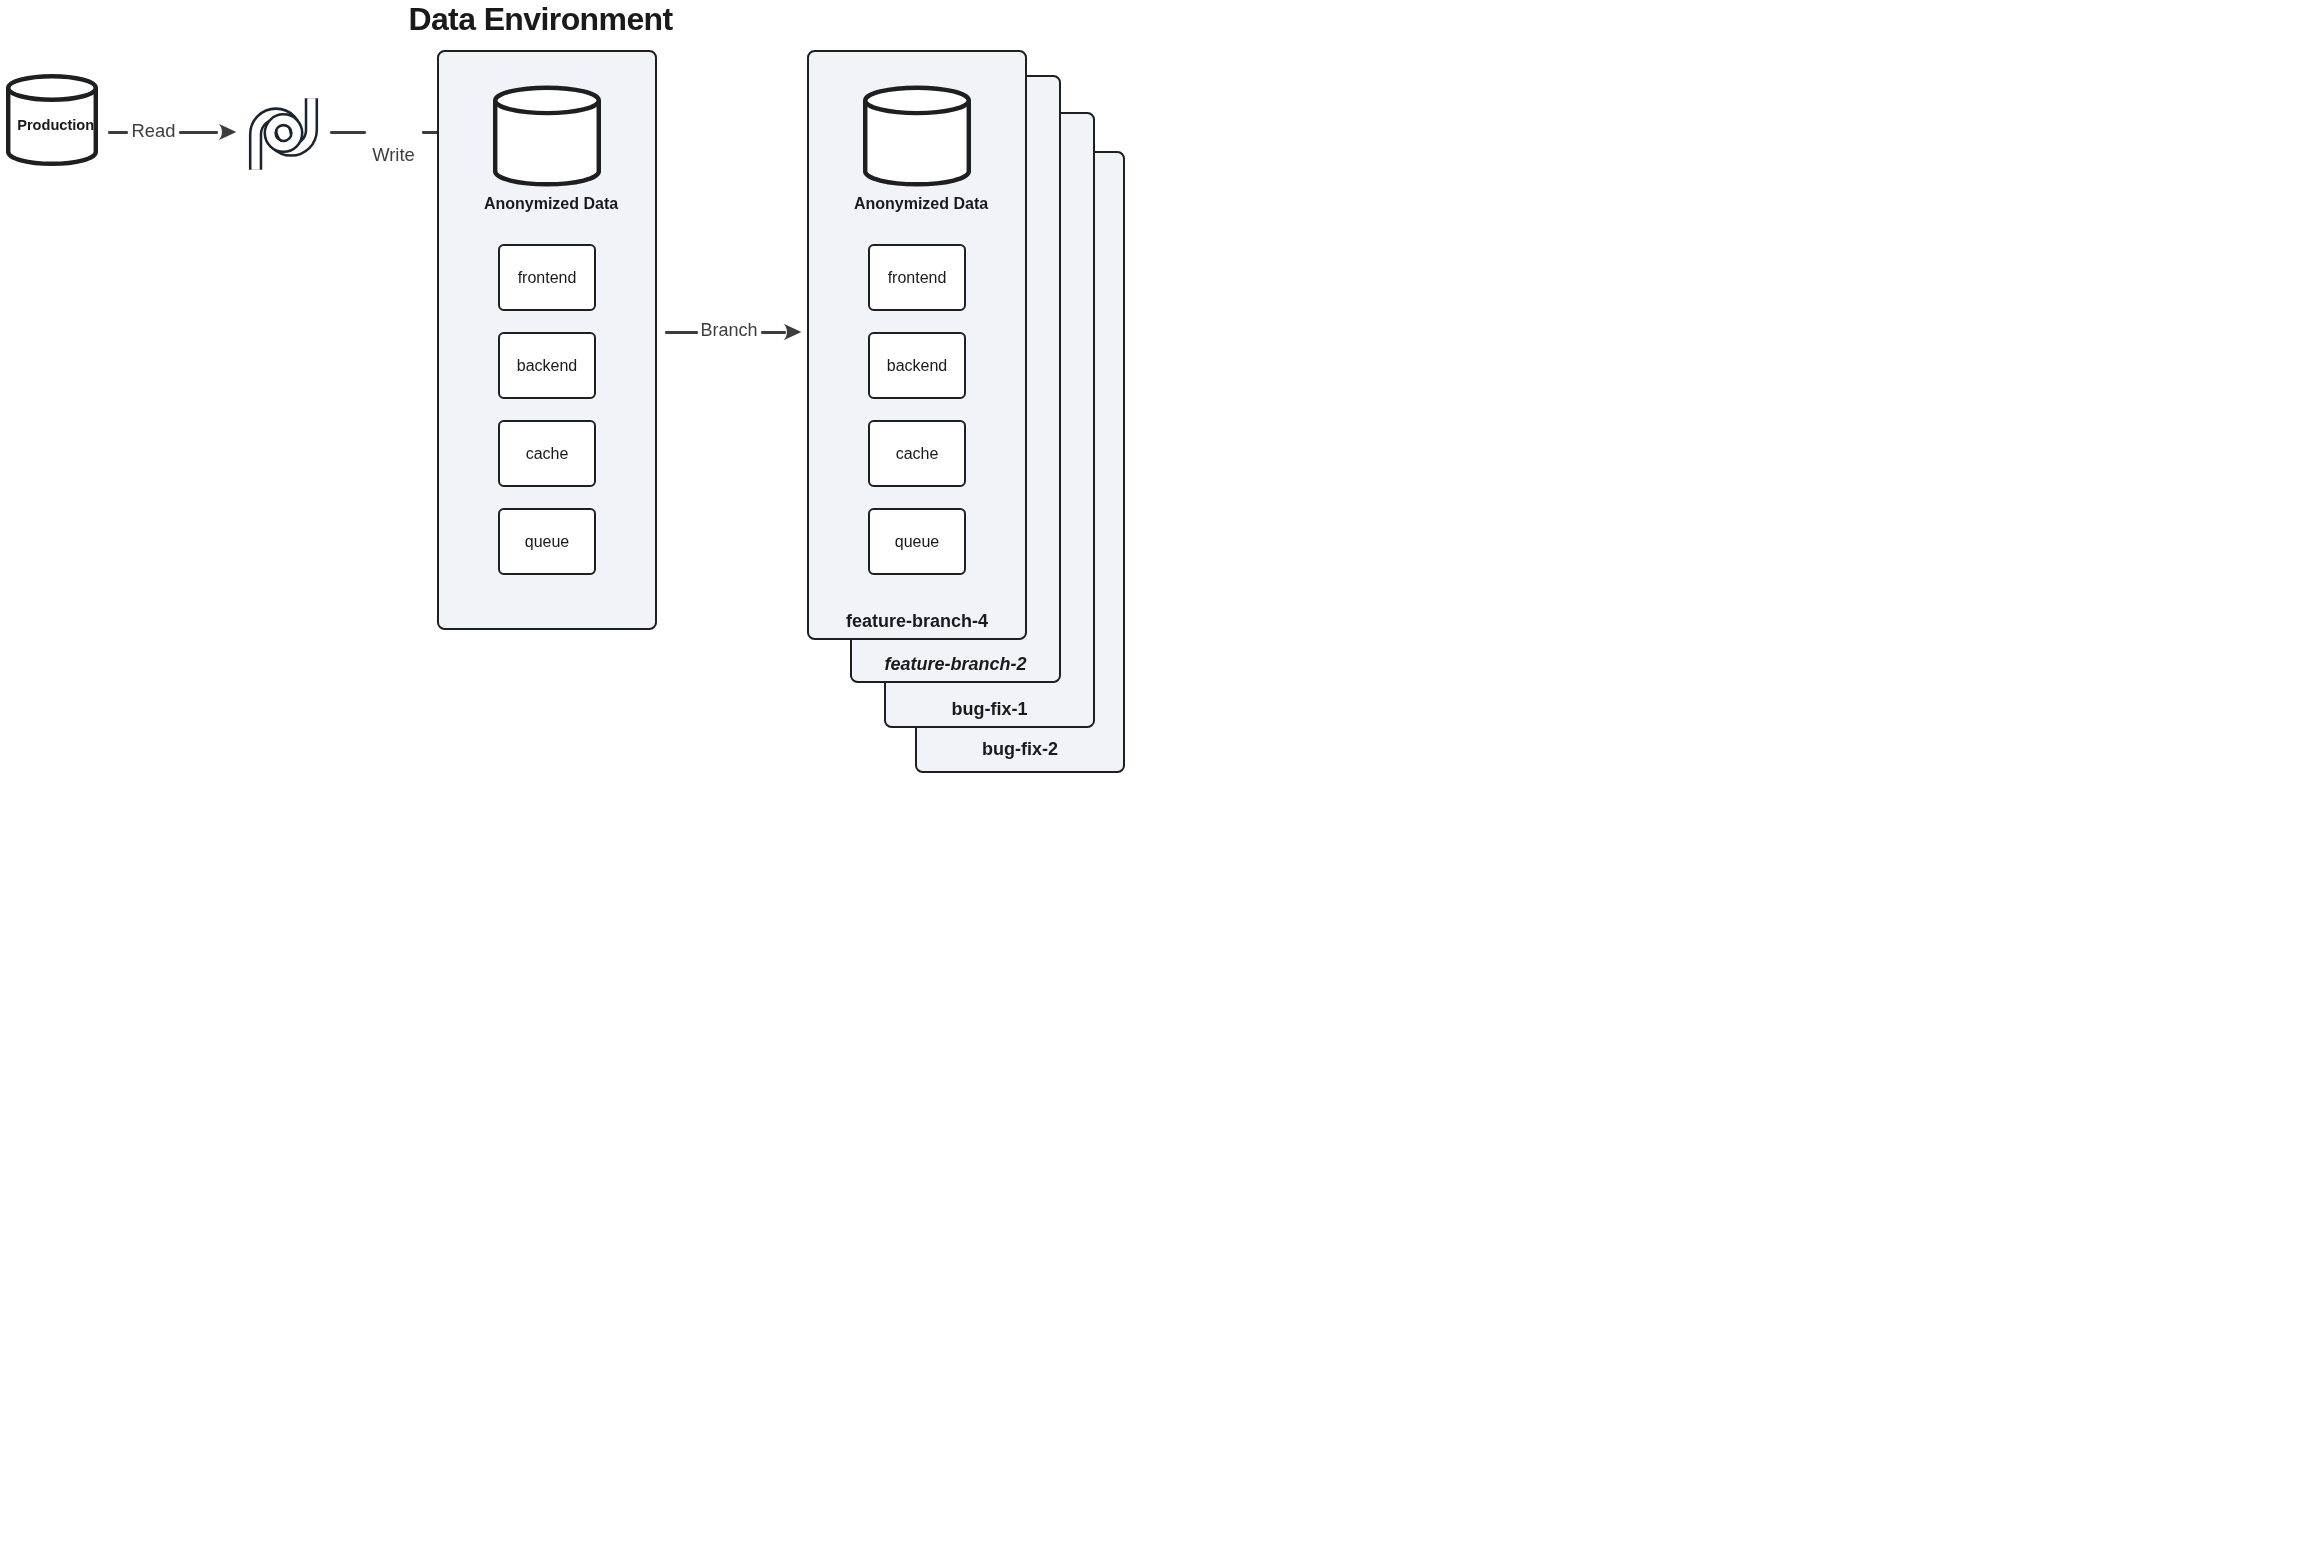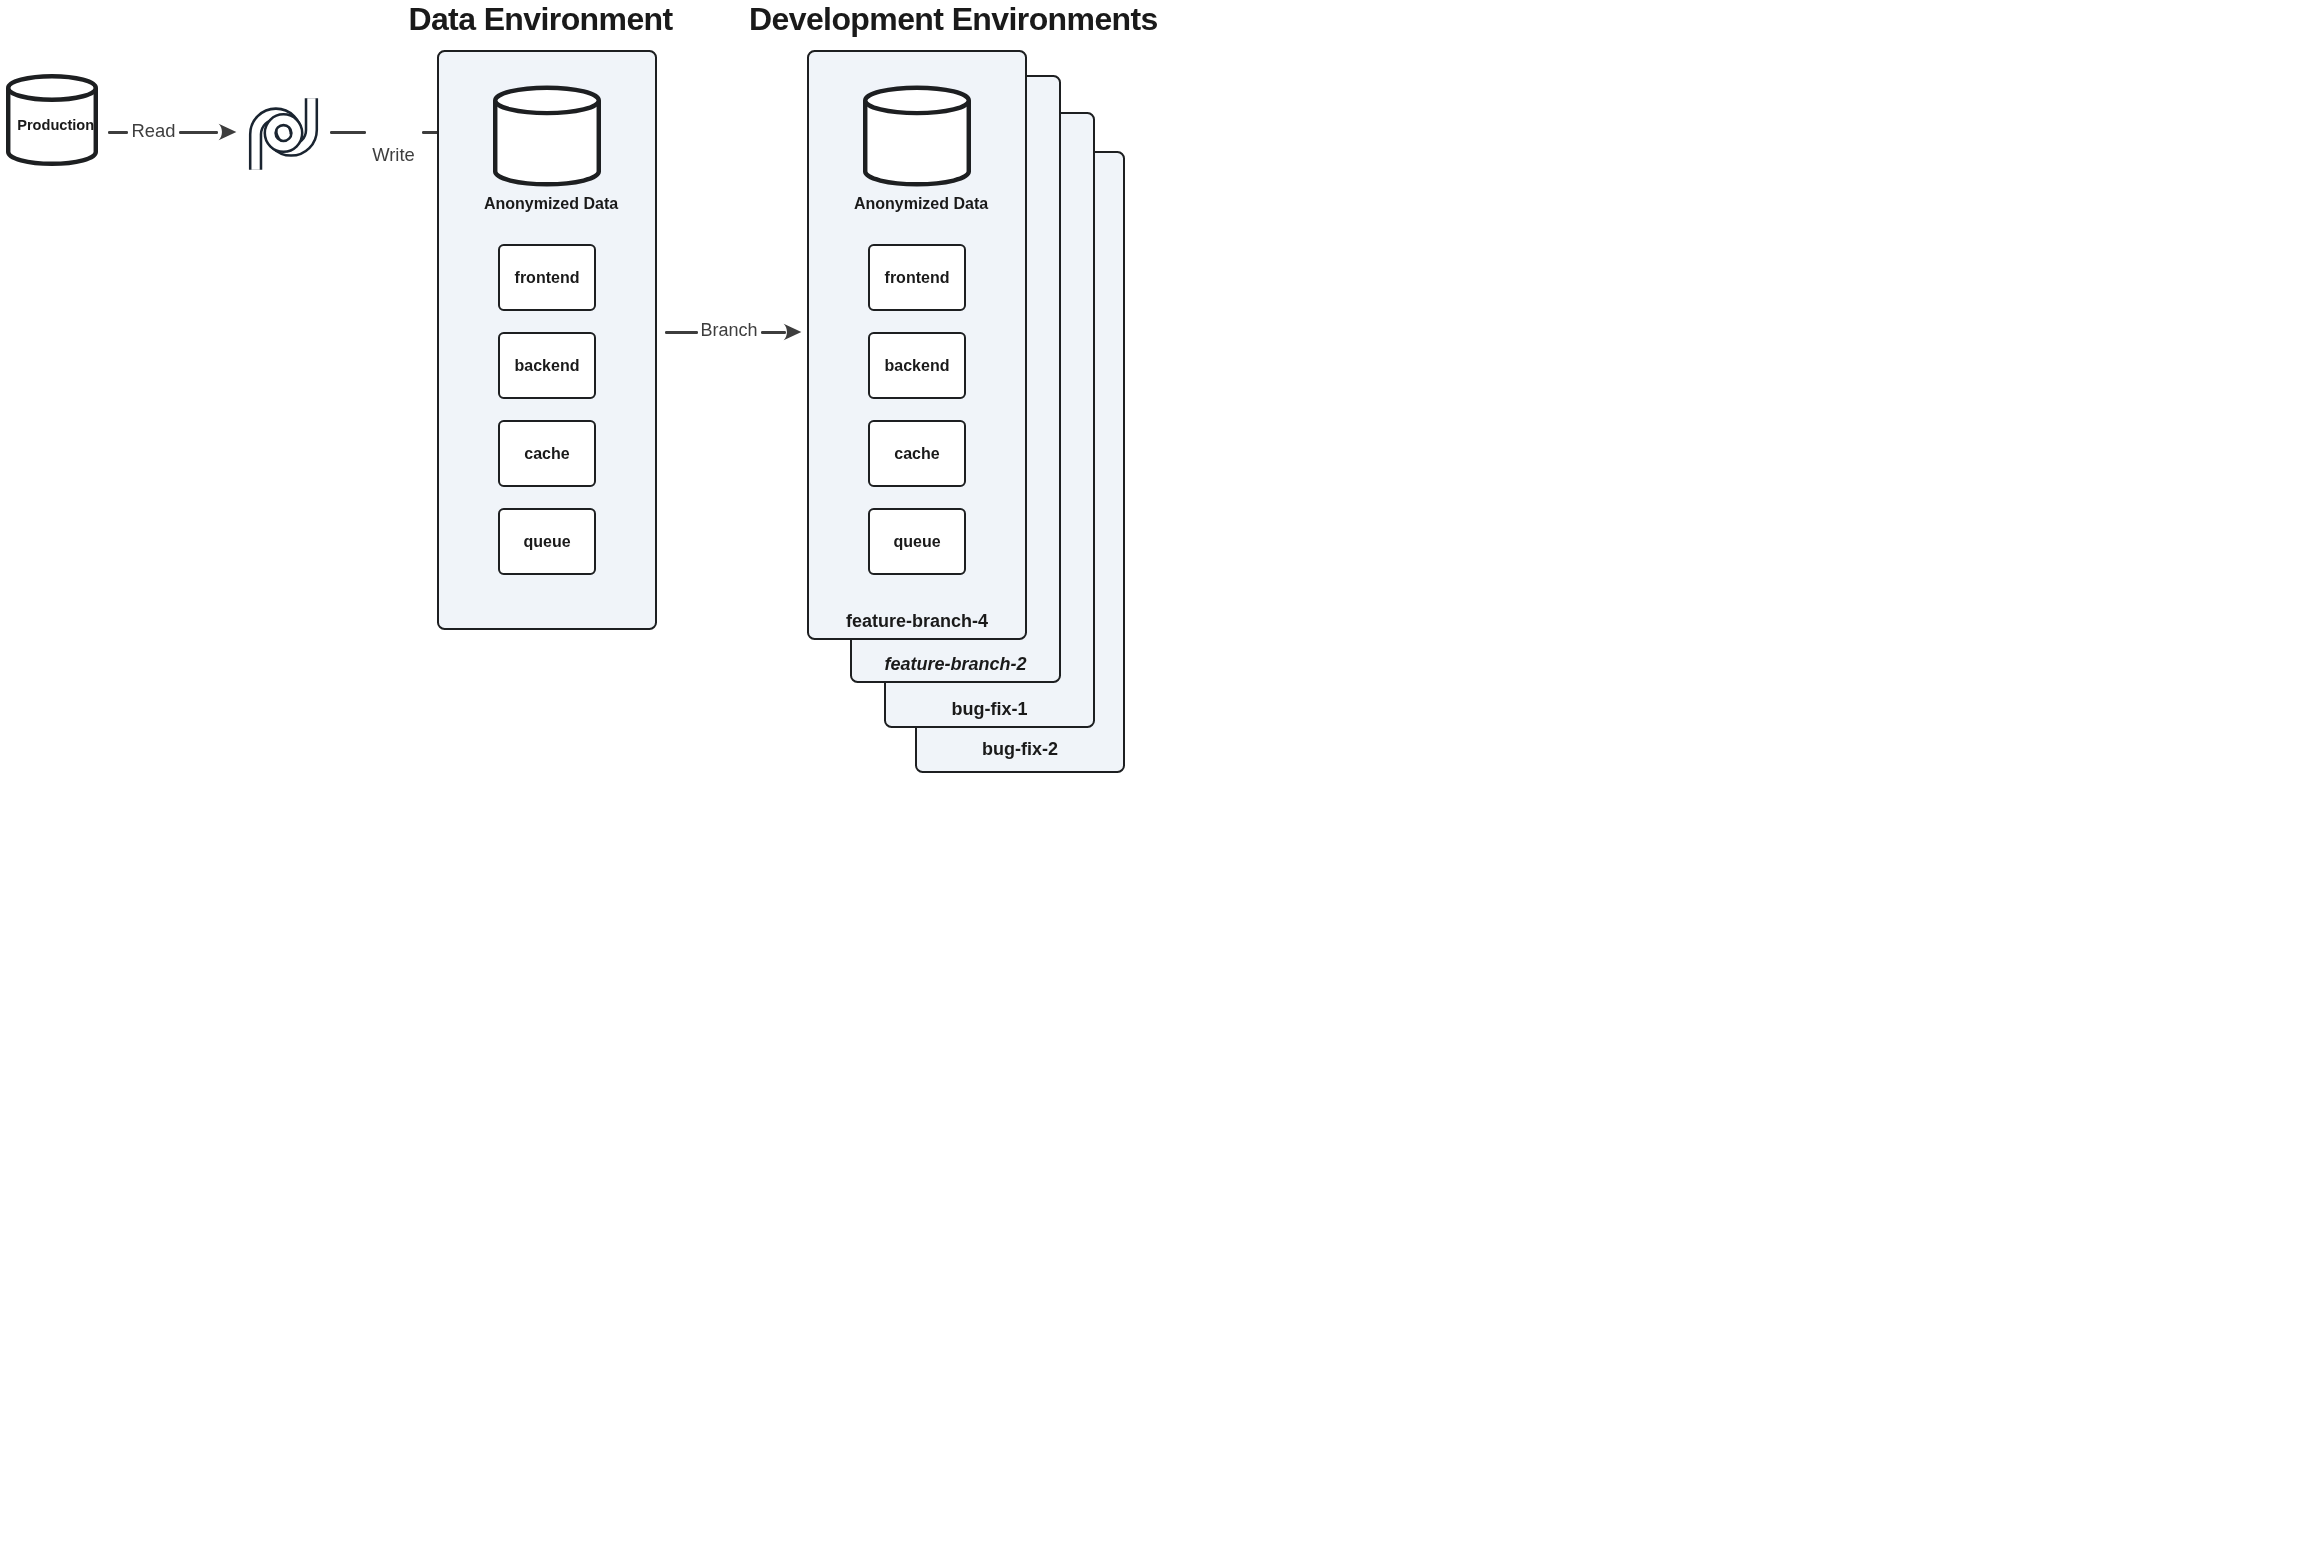--- a/index.html
+++ b/index.html
@@ -47,42 +47,41 @@
   }
   .db-label{
     position:absolute;left:4px;top:142px;width:100%;text-align:center;
     font-size:16px;font-weight:bold;line-height:19px;color:var(--text,#1a1a1a);white-space:nowrap;
   }
   .svc{
     position:absolute;left:50%;transform:translateX(-50%);width:98px;height:67px;
     background:var(--node-bg,#ffffff);border:2.2px solid var(--border,#1d1f21);border-radius:5.7px;
     box-sizing:border-box;display:flex;align-items:center;justify-content:center;
   }
-  .svc span{font-size:16px;font-weight:bold;color:var(--text,#1a1a1a);}
+  .svc span{font-size:16px;font-weight:normal;color:var(--text,#1a1a1a);}
   .s0{top:192px;} .s1{top:280px;} .s2{top:368px;justify-content:center;} .s3{top:456px;}
 
   .card-label{
     position:absolute;left:0;width:100%;text-align:center;
     font-size:18px;font-weight:bold;line-height:21.6px;color:var(--text,#1a1a1a);white-space:nowrap;
   }
   #card-1 .card-label{top:559px;}
   #card-2 .card-label{top:577px;font-style:italic;}
   #card-3 .card-label{top:585px;}
   #card-4 .card-label{top:586px;}
 
   #logo{position:absolute;left:241px;top:98px;width:85px;height:72px;}
   svg{display:block;}
 </style>
 </head>
 <body>
 
 <div id="canvas">
 
   <div class="title" id="base-title">Data Environment</div>
-  <div class="title" id="dev-title">Development Environments</div>
 
   <div id="prod-cyl">
     <svg viewBox="0 0 145 145" width="92" height="92">
       <path d="M 3.5 22 L 3.5 123 A 69 18.5 0 0 0 141.5 123 L 141.5 22" fill="#ffffff" stroke="#1d1f21" stroke-width="7"></path>
       <ellipse cx="72.5" cy="22" rx="69" ry="18.5" fill="#ffffff" stroke="#1d1f21" stroke-width="7"></ellipse>
     </svg>
     <div id="prod-label">Production</div>
   </div>
 
   <div class="edge-line" style="left:108px;top:131px;width:20.3px;"></div>

